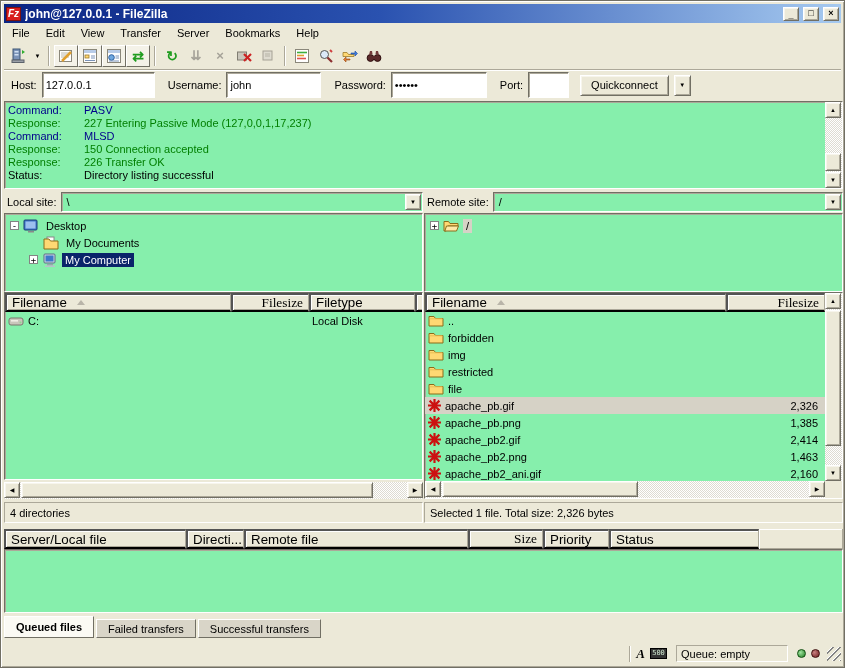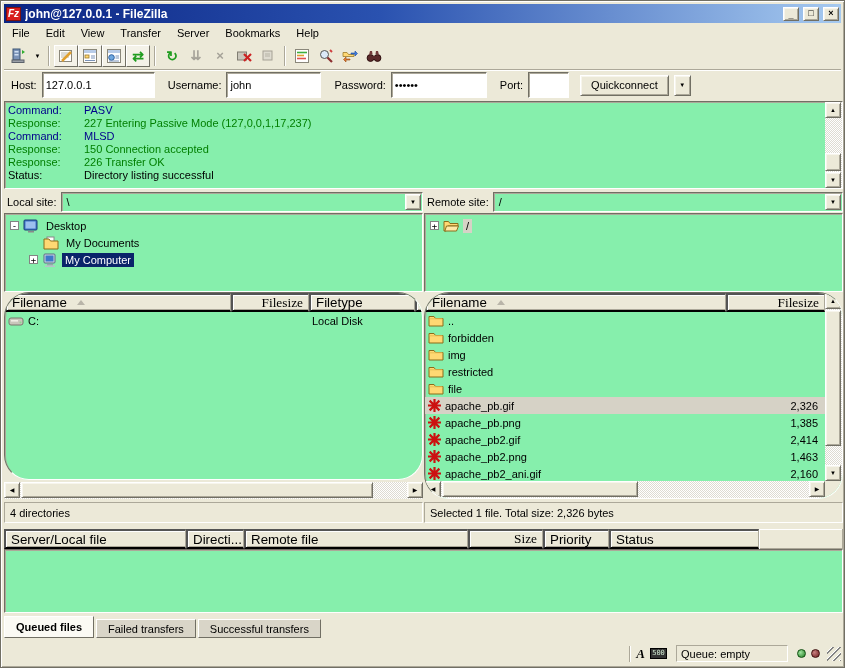--- a/index.html
+++ b/index.html
@@ -60,21 +60,21 @@
   .sitecombo{flex:1;height:20px;position:relative;display:flex;align-items:center;padding:0 20px 0 5px;}
   .combobtn{position:absolute;right:1px;top:1px;bottom:1px;width:16px;display:grid;place-items:center;font-size:6px;padding:0;}
   .treebox{position:absolute;left:0;right:0;top:22px;height:79px;overflow:hidden;padding-top:3px;}
   .trow{display:flex;align-items:center;height:17px;gap:4px;}
   .expbox{width:9px;height:9px;flex:none;border:1px solid #848484;background:#fff;display:grid;place-items:center;
     font-size:9px;line-height:1;font-family:"DejaVu Sans Mono",monospace;}
   .tlabel{padding:1px 3px;white-space:nowrap;}
   .tlabel.sel{background:#0a246a;color:#fff;}
   .tlabel.sel-inactive{background:#d6d2c6;}
   .ticon{flex:none;display:block;}
-  .listbox{position:absolute;left:0;right:0;top:101px;overflow:hidden;padding:0;border-radius:25px;}
+  .listbox{position:absolute;left:0;right:0;top:101px;overflow:hidden;padding:0;}
   #localpane .listbox{height:188px;}
   #remotepane .listbox{height:207px;}
   .lhdr{display:grid;height:19px;}
   .local-cols{grid-template-columns:226px 78px 106px 1fr;}
   .remote-cols{grid-template-columns:1fr 99px;}
   .remote-w{width:calc(100% - 17px);}
   .hcell{background:#ece9d8;border-right:1px solid #aca899;box-shadow:inset 1px 1px 0 #fff, inset 0 -1px 0 #aca899;
     display:flex;align-items:center;padding:0 5px;overflow:hidden;white-space:nowrap;}
   .hcell.right{justify-content:flex-end;font-family:Liberation Serif, serif;}
   .sortasc{width:0;height:0;border-left:4px solid transparent;border-right:4px solid transparent;

